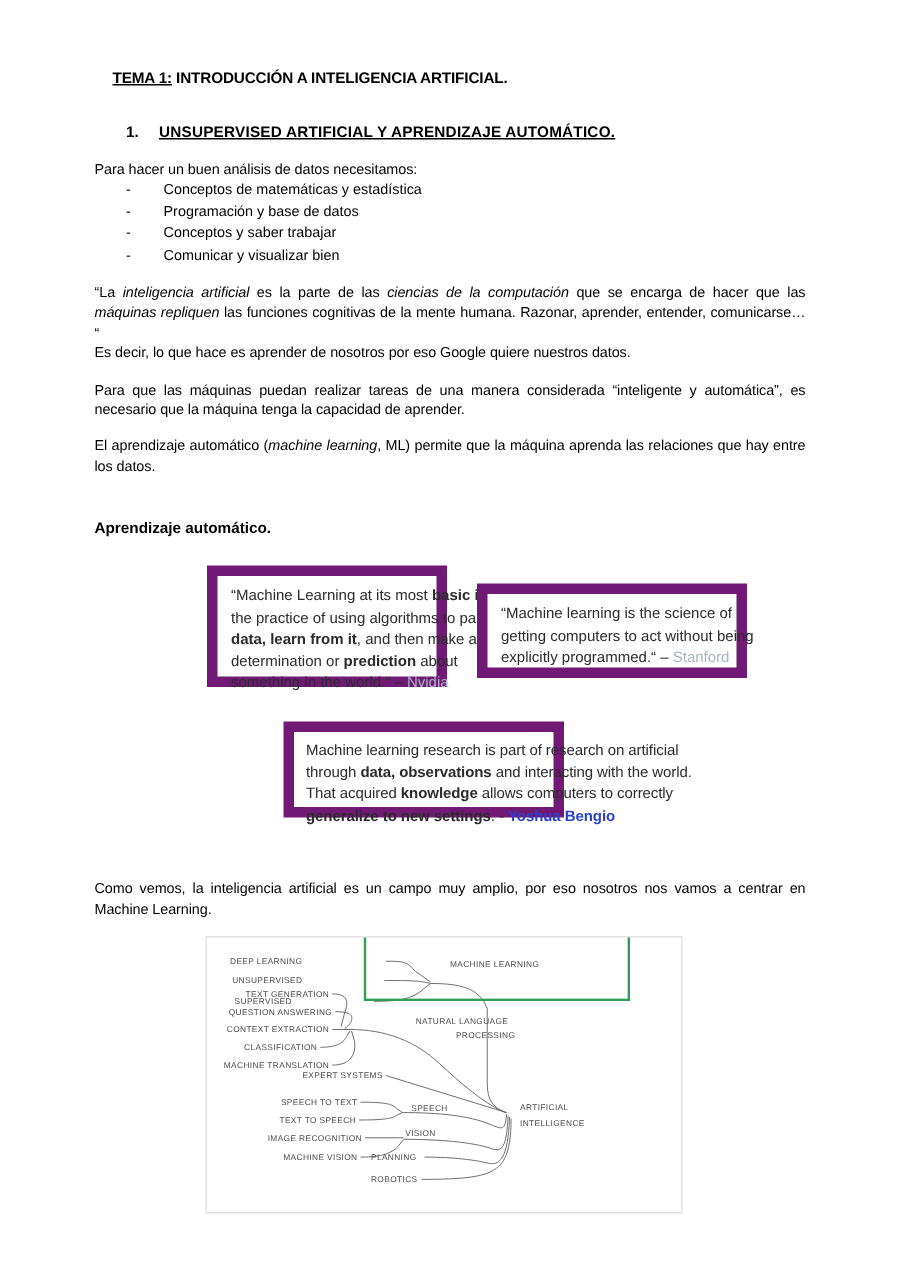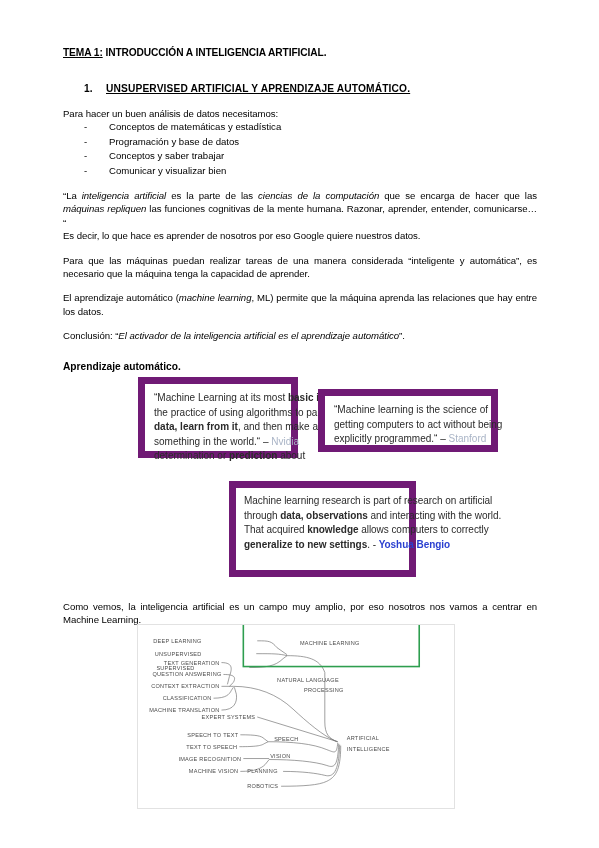--- a/index.html
+++ b/index.html
@@ -18,21 +18,21 @@
     position:absolute;
     left:63px; top:46px; width:474px;
   }
   h1.title{
     font-size:10.2px;
     font-weight:bold;
     margin:0 0 0 0;
     letter-spacing:-0.1px;
     line-height:14px;
   }
-  h1.title .u{text-decoration:underline;}
+  h1.title .u{text-decoration:underline;margin-left:12px;}
 
   .section{
     margin-top:22px;
     display:flex;
     font-size:10.2px;
     font-weight:bold;
     line-height:14px;
     padding-left:21px;
   }
   .section .num{width:22px;flex:none;}
@@ -80,21 +80,21 @@
     color:#2b2b2b;
     pointer-events:auto;
   }
   .qbox .inner{padding:7px 9px 6px 9px;}
   .qbox .ln{white-space:nowrap;}
   .attr-gray{color:#a9b4c6;}
   .attr-blue{color:#2a3fd0;font-weight:bold;}
 
   #qbox1{left:138px;top:377px;width:160px;height:81px;}
   #qbox2{left:318px;top:389px;width:180px;height:63px;}
-  #qbox3{left:189px;top:481px;width:187px;height:96px;margin-left:40px;}
+  #qbox3{left:189px;top:481px;width:187px;height:64px;}
   #qbox3 .inner{padding:6px 8px 5px 8px;line-height:14.6px;}
   #qbox3 .ln{letter-spacing:-0.05px;}
 
   
   .diagram{
     position:absolute;
     left:137px; top:624px;
     width:318px; height:185px;
     border:1px solid #e2e2e2;
     box-sizing:border-box;
@@ -156,41 +156,40 @@
     <div class="sp"></div>
 
     <p class="body">Para que las máquinas puedan realizar tareas de una manera considerada “inteligente y automática”, es necesario que la máquina tenga la capacidad de aprender.</p>
 
     <div class="sp"></div>
 
     <p class="body"><span>El aprendizaje automático (</span><span class="it">machine learning</span><span>, ML) permite que la máquina aprenda las relaciones que hay entre los datos.</span></p>
 
     <div class="sp"></div>
 
-    <p class="body"><span>Conclusión: “</span><span class="it">El activador de la inteligencia artificial es el aprendizaje automático</span><span>”.</span></p>
 
     <div class="sp"></div>
     <div class="sp-s"></div>
 
     <h2 class="sub">Aprendizaje automático.</h2>
 
     <div style="height:226px"></div>
 
     <p class="body">Como vemos, la inteligencia artificial es un campo muy amplio, por eso nosotros nos vamos a centrar en Machine Learning.</p>
   </div>
 
   <div class="quotes">
 
     <div class="qbox" id="qbox1">
       <div class="inner">
         <div class="ln"><span>“Machine Learning at its most </span><span class="bold">basic is</span></div>
         <div class="ln"><span>the practice of using algorithms to parse</span></div>
         <div class="ln"><span class="bold">data, learn from it</span><span>, and then make a</span></div>
+        <div class="ln"><span>determination or </span><span class="bold">prediction</span><span> about</span></div>
         <div class="ln"><span>something in the world.“ – </span><span class="attr-gray">Nvidia</span></div>
-        <div class="ln"><span>determination or </span><span class="bold">prediction</span><span> about</span></div>
       </div>
     </div>
 
     <div class="qbox" id="qbox2">
       <div class="inner">
         <div class="ln"><span>“Machine learning is the science of</span></div>
         <div class="ln"><span>getting computers to act without being</span></div>
         <div class="ln"><span>explicitly programmed.“ – </span><span class="attr-gray">Stanford</span></div>
       </div>
     </div>

